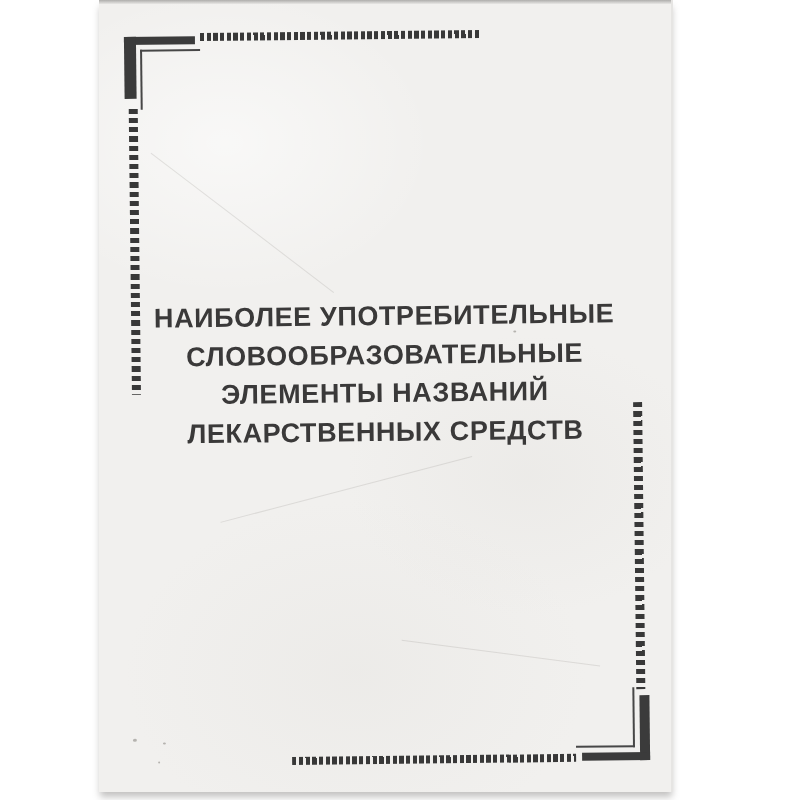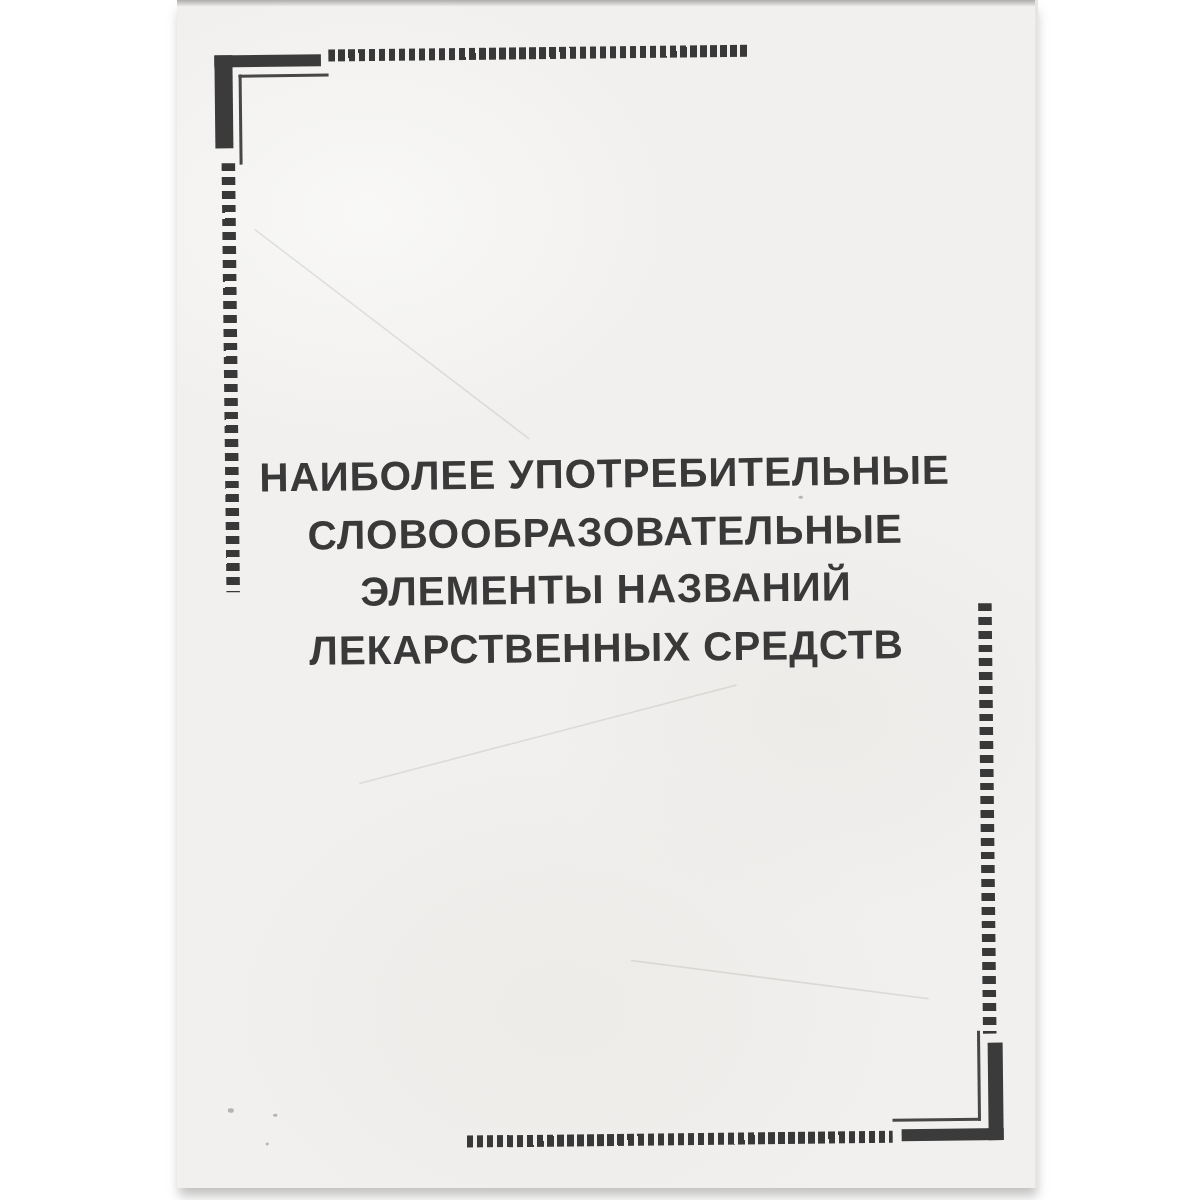--- a/index.html
+++ b/index.html
@@ -13,21 +13,21 @@
   }
   .scene {
     position: relative;
     width: 800px;
     height: 800px;
     background: #ffffff;
   }
   
   .cover {
     position: absolute;
-    left: 118px;
+    left: 99px;
     top: 0;
     width: 572px;
     height: 792px;
     background:
       radial-gradient(ellipse 300px 220px at 22% 18%, rgba(255,255,255,0.55), rgba(255,255,255,0) 70%),
       radial-gradient(ellipse 260px 200px at 75% 60%, rgba(221,219,215,0.25), rgba(221,219,215,0) 70%),
       radial-gradient(ellipse 320px 240px at 45% 85%, rgba(226,224,220,0.3), rgba(226,224,220,0) 72%),
       #f1f0ee;
     box-shadow: 0 6px 7px -1px rgba(105,103,99,0.4);
     border-right: 2px solid #e6e5e3;

